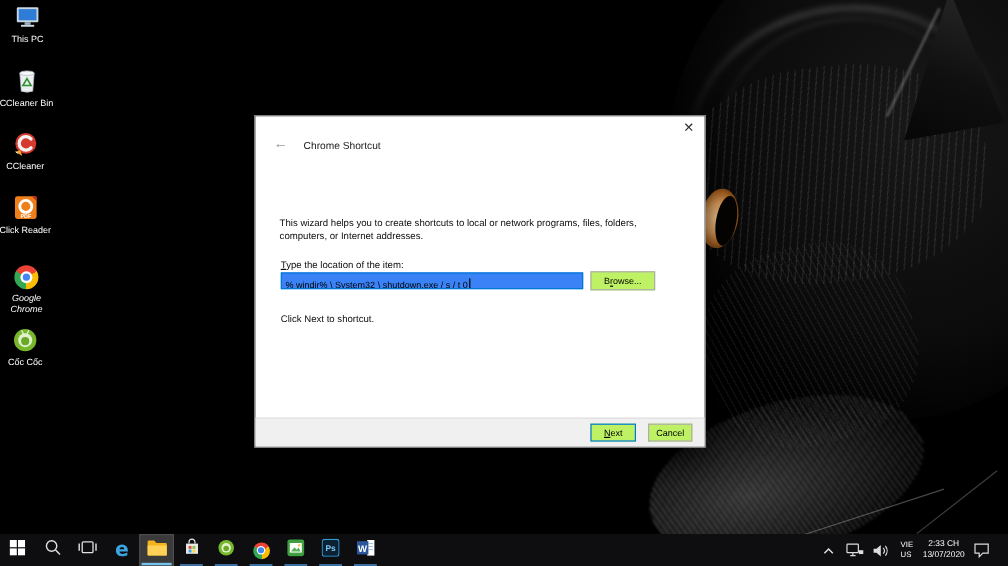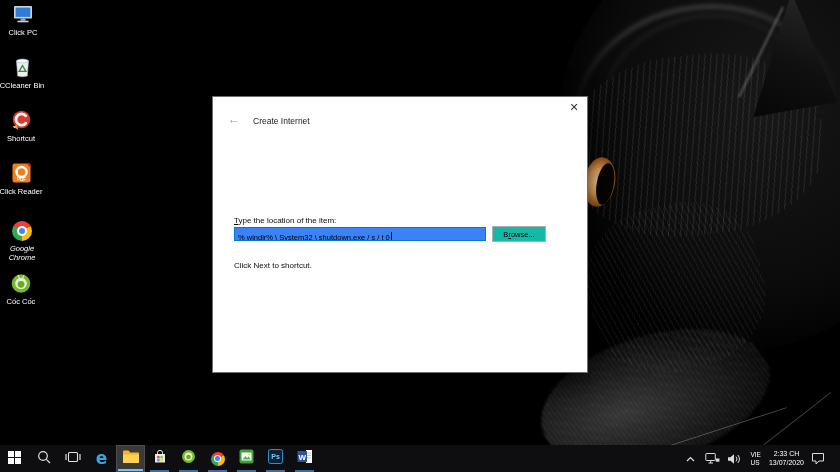--- a/index.html
+++ b/index.html
@@ -50,21 +50,21 @@
   .dlg-back{position:absolute;left:13px;top:15px;width:16px;height:14px;color:#9a9a9a;font-size:12px;line-height:14px;text-align:center;}
   .dlg-title{position:absolute;left:40px;top:19px;font-size:8.5px;color:#1a1a1a;}
   .dlg-close{position:absolute;right:4px;top:2px;width:18px;height:16px;font-size:11px;line-height:16px;text-align:center;color:#333;cursor:pointer;}
   .dlg-heading{position:absolute;left:20px;top:49px;font-size:11px;color:#2f5aa0;}
   .dlg-desc{position:absolute;left:20px;top:84px;width:336px;font-size:8px;line-height:10.5px;color:#0d0d0d;}
   .dlg-label{position:absolute;left:21px;top:119px;font-size:8px;color:#0d0d0d;}
   .accel{text-decoration:underline;}
   .dlg-input{position:absolute;left:21px;top:130px;width:252px;height:14px;border:1px solid #0078d7;background:#3b82f6;
     font-size:7.5px;line-height:12px;padding:4px 3px;white-space:nowrap;overflow:hidden;color:#000;}
   .caret{display:inline-block;width:1px;height:9px;background:#000;vertical-align:-1px;margin-left:1px;}
-  .btn{border:1px solid #adadad;background:#14b8a6;font-size:7.5px;color:#000;padding:0;cursor:pointer;}
+  .btn{border:1px solid #adadad;background:#bef264;font-size:7.5px;color:#000;padding:0;cursor:pointer;}
   .btn-browse{position:absolute;left:279px;top:129px;width:54px;height:16px;}
   .dlg-hint{position:absolute;left:21px;top:164px;font-size:8px;color:#0d0d0d;}
   .dlg-footer{position:absolute;left:0;right:0;bottom:0;height:24px;background:#f0f0f0;border-top:1px solid #dfdfdf;}
   .btn-next{position:absolute;right:57px;top:4px;width:38px;height:15px;border:1px solid #0078d7;}
   .btn-cancel{position:absolute;right:10px;top:4px;width:37px;height:15px;}
 
   
   .taskbar{position:absolute;left:0;right:0;bottom:0;height:27px;background:#0e0e11;display:flex;align-items:stretch;z-index:5;}
   .tcell{position:relative;width:29px;display:flex;align-items:center;justify-content:center;cursor:pointer;}
   .tcell.active{background:#3a3a3a;border:1px solid #4d4d4d;}
@@ -104,21 +104,21 @@
 
   <div class="dicon" style="left:-9px;top:2px">
     <div class="ic">
       <svg width="22" height="22" viewBox="0 0 22 22">
           <rect x="2" y="3" width="18" height="12.5" rx="1" fill="#c9d6e2"></rect>
           <rect x="3.6" y="4.6" width="14.8" height="9.3" fill="#2f7cd6"></rect>
           <rect x="8.5" y="15.5" width="5" height="2.2" fill="#9fb0c0"></rect>
           <rect x="5.5" y="17.7" width="11" height="1.6" fill="#c9d6e2"></rect>
         </svg>
     </div>
-    <div class="lbl">Click PC</div>
+    <div class="lbl">This PC</div>
   </div>
 
   <div class="dicon" style="left:-10px;top:55px">
     <div class="ic">
       <svg width="21" height="23" viewBox="0 0 21 23">
           <path d="M4.5 6 L16.5 6 L15.3 21 Q10.5 22.6 5.7 21 Z" fill="#eceff2" stroke="#aeb8bf" stroke-width="0.6"></path>
           <ellipse cx="10.5" cy="6" rx="6" ry="1.9" fill="#f6f8fa" stroke="#aeb8bf" stroke-width="0.6"></ellipse>
           <path d="M10.5 10.5 l3.4 5.8 h-6.8 z" fill="none" stroke="#2f8f2f" stroke-width="1.3"></path>
         </svg>
     </div>
@@ -127,21 +127,21 @@
 
   <div class="dicon" style="left:-11px;top:108px">
     <div class="ic">
       <svg width="22" height="22" viewBox="0 0 22 22">
           <circle cx="11.5" cy="10.5" r="8.7" fill="#d63a2f"></circle>
           <path d="M15.8 6.8 A5.6 5.6 0 1 0 15.8 14.2" fill="none" stroke="#f3f3f3" stroke-width="2.8" stroke-linecap="round"></path>
           <path d="M3 17.5 l5.5 3.4 l-1.6-4.8 z" fill="#f5a623"></path>
           <path d="M3 17.5 l2.2 1.4" stroke="#fff" stroke-width="0.8"></path>
         </svg>
     </div>
-    <div class="lbl">Shortcut</div>
+    <div class="lbl">CCleaner</div>
   </div>
 
   <div class="dicon" style="left:-11px;top:161px">
     <div class="ic">
       <svg width="21" height="22" viewBox="0 0 21 22">
           <rect x="1.5" y="1.5" width="18" height="19" rx="2" fill="#ef7f1a"></rect>
           <circle cx="10.5" cy="10" r="5" fill="none" stroke="#fff" stroke-width="2.4"></circle>
           <path d="M15.5 1.5 h4 v4 z" fill="#c0281e"></path>
           <text x="10.5" y="19.4" font-size="4.5" fill="#fff" text-anchor="middle" font-weight="bold">PDF</text>
         </svg>
@@ -165,30 +165,35 @@
           <line x1="8" y1="3.2" x2="9.6" y2="6.4" stroke="#e2f1cd" stroke-width="1.1"></line>
           <line x1="14" y1="3.2" x2="12.4" y2="6.4" stroke="#e2f1cd" stroke-width="1.1"></line>
         </svg>
     </div>
     <div class="lbl">Cốc Cốc</div>
   </div>
 
 
   <div class="dialog">
     <div class="dlg-back"><span>←</span></div>
-    <div class="dlg-title">Create Internet</div>
+    <div class="dlg-title">Chrome Shortcut</div>
     <div class="dlg-close"><span>✕</span></div>
 
+    <div class="dlg-desc">This wizard helps you to create shortcuts to local or network programs, files, folders, computers, or Internet addresses.</div>
 
     <div class="dlg-label"><span class="accel">T</span><span>ype the location of the item:</span></div>
     <div class="dlg-input"><span>% windir% \ System32 \ shutdown.exe / s / t 0</span><span class="caret"></span></div>
     <button class="btn btn-browse"><span>B</span><span class="accel">r</span><span>owse...</span></button>
 
     <div class="dlg-hint">Click Next to shortcut.</div>
 
+    <div class="dlg-footer">
+      <button class="btn btn-next"><span class="accel">N</span><span>ext</span></button>
+      <button class="btn btn-cancel">Cancel</button>
+    </div>
   </div>
 
   <div class="taskbar">
     <div class="tcell">
       <span>
         <svg width="13" height="13" viewBox="0 0 13 13">
             <rect x="0" y="0" width="6" height="6" fill="#fff"></rect>
             <rect x="7" y="0" width="6" height="6" fill="#fff"></rect>
             <rect x="0" y="7" width="6" height="6" fill="#fff"></rect>
             <rect x="7" y="7" width="6" height="6" fill="#fff"></rect>

